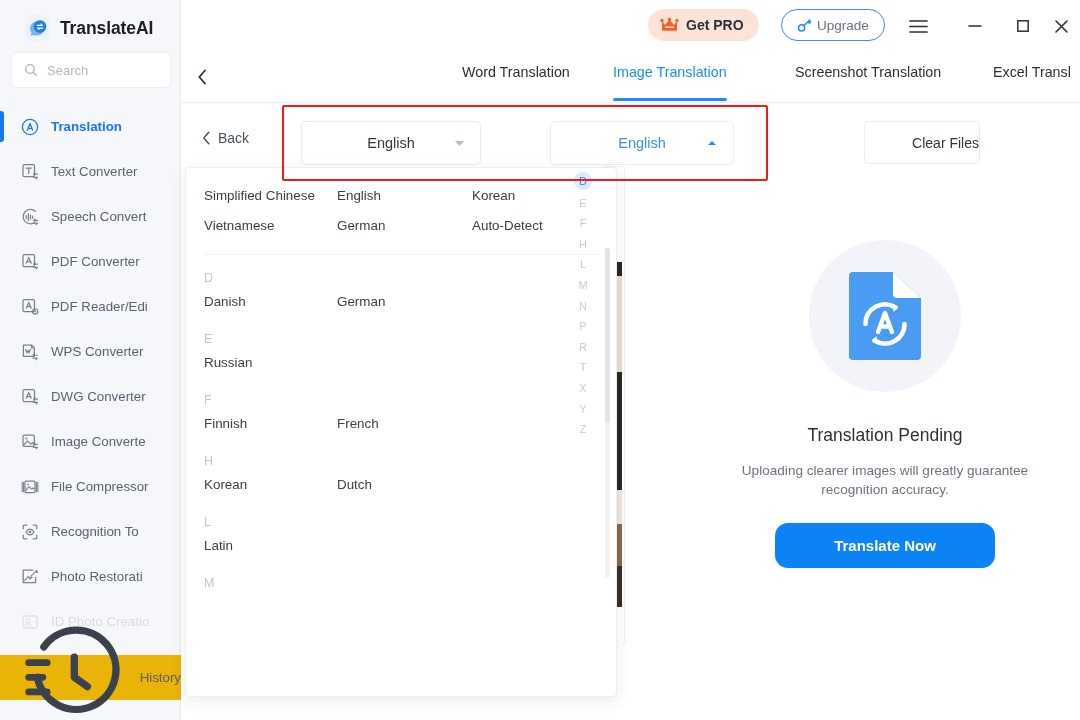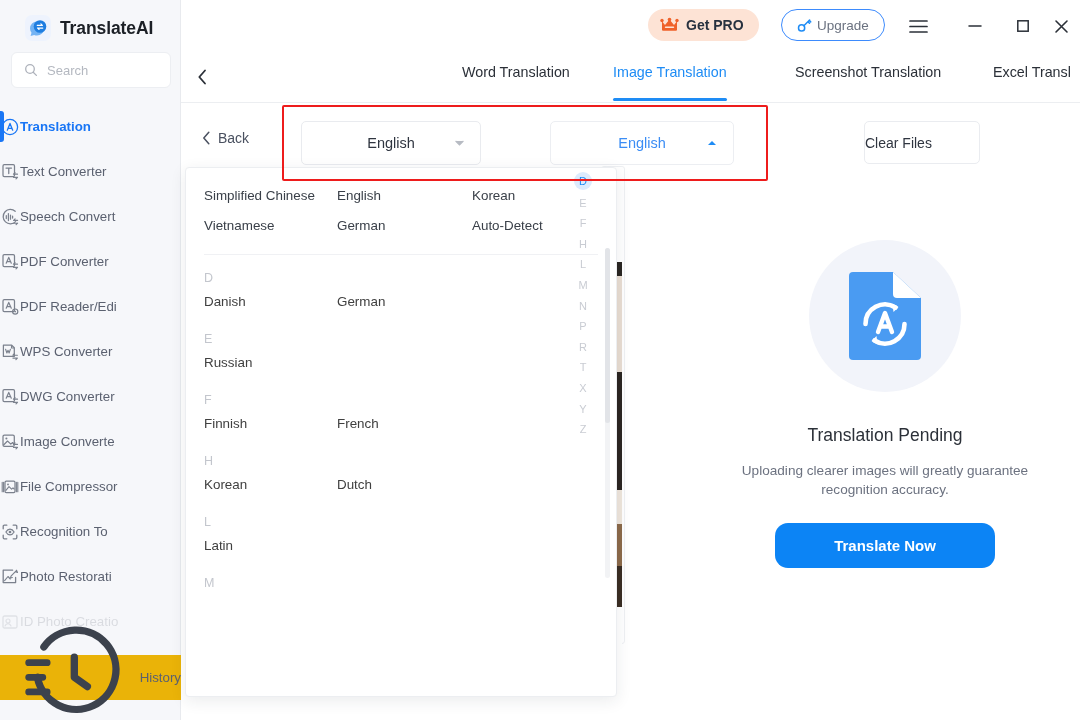--- a/index.html
+++ b/index.html
@@ -29,22 +29,22 @@
   .search-box {
     position: absolute; left: 11px; top: 52px;
     width: 160px; height: 36px;
     background: #fff; border: 1px solid #eceef2; border-radius: 6px;
     display: flex; align-items: center; gap: 9px; padding-left: 12px;
   }
   .search-ph { font-size: 13px; color: #b4b8c0; }
 
   .nav { position: absolute; left: 0; top: 104px; width: 181px; }
   .nav-item {
-    position: relative; display: flex; align-items: center; 
-    height: 45px; cursor: pointer;
+    position: relative; display: flex; align-items: center; gap: 11px;
+    height: 45px; padding-left: 20px; cursor: pointer;
   }
   .nav-item .ico { width: 20px; height: 20px; flex: 0 0 auto; display: block; }
   .nav-label { font-size: 13.3px; color: #5b6170; white-space: nowrap; }
   .nav-item.active .nav-label { color: #1976f5; font-weight: bold; }
   .nav-item.active::before {
     content: ""; position: absolute; left: 0; top: 7px;
     width: 4px; height: 31px; background: #1976f5; border-radius: 0 3px 3px 0;
   }
   .nav-item.faded { opacity: .18; }
 
@@ -111,21 +111,21 @@
     position: absolute; left: 282px; top: 105px;
     width: 486px; height: 76px;
     border: 2.5px solid #ee1c1c; border-radius: 2px;
     pointer-events: none; z-index: 40;
   }
 
   .clearfiles {
     position: absolute; left: 683px; top: 18px;
     width: 116px; height: 43px;
     border: 1px solid #eaecf0; border-radius: 5px; background: #fff;
-    display: flex; align-items: center; justify-content: flex-start; cursor: pointer;
+    display: flex; align-items: center; justify-content: flex-end; cursor: pointer;
   }
   .clearfiles span { font-size: 14px; color: #2f3540; }
 
   
   .rightpanel {
     position: absolute; left: 441px; top: 0; width: 458px; height: 617px;
     display: flex; flex-direction: column; align-items: center; margin-left: 34px;
   }
   .rp-icon-wrap {
     margin-top: 137px; width: 152px; height: 152px; border-radius: 50%;

